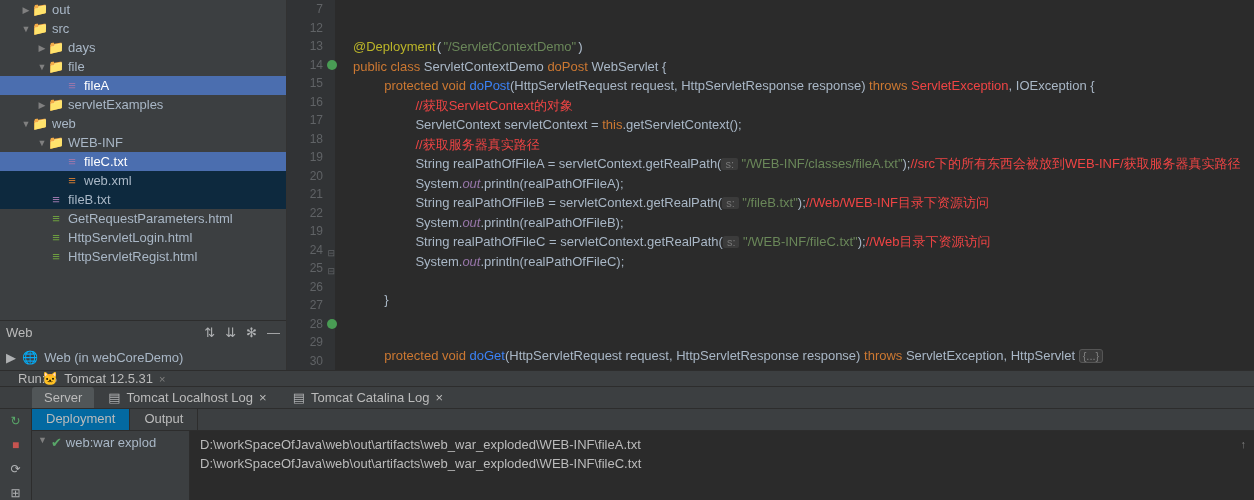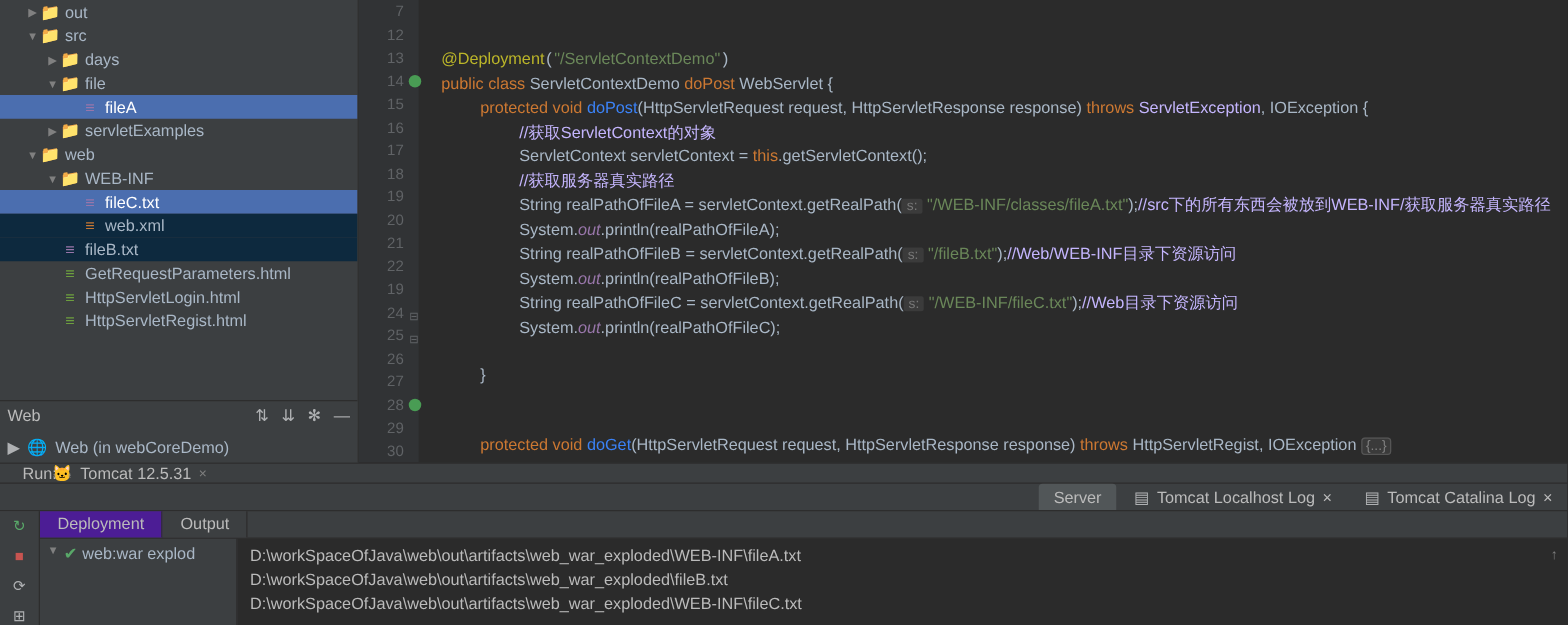--- a/index.html
+++ b/index.html
@@ -29,46 +29,46 @@
 .gutter { width: 48px; background: #313335; text-align: right; padding-right: 12px; color: #606366; font-family: Consolas, monospace; font-size: 12px; line-height: 18.5px; padding-top: 0px; position: relative; }
 .gutter-line { height: 18.5px; position: relative; }
 .gutter-mark { position: absolute; right: -14px; width: 10px; height: 10px; border-radius: 50%; background: #499c54; top: 4px; }
 .gutter-fold { position: absolute; right: -12px; color: #606366; font-size: 9px; top: 3px; }
 .code { flex: 1; font-family: Consolas, "Courier New", monospace; font-size: 13px; line-height: 18.5px; white-space: pre; color: #a9b7c6; padding-left: 18px; overflow: hidden; }
 .kw { color: #cc7832; }
 .str { color: #6a8759; }
 .anno { color: #bbb529; }
 .fn { color: #3b82f6; }
 .field { color: #9876aa; font-style: italic; }
-.cmt { color: #c4b5fd; margin-top: 24px; }
+.cmt { color: #ef4444; margin-top: 24px; }
 .param-hint { background: #3b3b3b; color: #787878; font-size: 11px; padding: 0 4px; border-radius: 2px; }
 .folded { background: #3a3a3a; color: #808080; border: 1px solid #555; border-radius: 3px; padding: 0 3px; font-size: 11px; }
 
 .bottom-panel { height: 130px; background: #3c3f41; border-top: 1px solid #2d2d2d; display: flex; flex-direction: column; }
 .run-header { height: 24px; display: flex; align-items: center; border-bottom: 1px solid #2d2d2d; }
 .run-label { width: 32px; padding-left: 18px; color: #bbbbbb; }
 .run-tab { display: flex; align-items: center; gap: 6px; padding: 0 10px; height: 100%; color: #bbbbbb; }
 .run-tab .close { color: #808080; font-size: 11px; }
 .tomcat-icon { color: #d9a84e; }
 
-.run-subheader { height: 24px; display: flex; align-items: center; border-bottom: 1px solid #2d2d2d; padding-left: 32px; gap: 2px; justify-content: flex-end; }
+.run-subheader { height: 24px; display: flex; align-items: center; border-bottom: 1px solid #2d2d2d; padding-left: 32px; gap: 2px; }
 .sub-tab { padding: 3px 12px; color: #bbbbbb; display: flex; align-items: center; gap: 6px; border-radius: 3px 3px 0 0; }
 .sub-tab.active { background: #515658; }
 
 .run-content { flex: 1; display: flex; }
 .run-toolbar { width: 32px; background: #3c3f41; display: flex; flex-direction: column; align-items: center; padding-top: 4px; gap: 8px; border-right: 1px solid #2d2d2d; }
 .run-toolbar .tb-icon { width: 16px; height: 16px; display: flex; align-items: center; justify-content: center; font-size: 12px; }
 .green { color: #59a869; }
 .red { color: #c75450; }
 .grey { color: #afb1b3; }
 
 .deploy-output-row { flex: 1; display: flex; flex-direction: column; }
 .deploy-tabs { height: 22px; display: flex; border-bottom: 1px solid #2d2d2d; }
 .deploy-tab { padding: 2px 14px; color: #bbbbbb; border-right: 1px solid #2d2d2d; background: #3c3f41; }
-.deploy-tab.first { background: #4c1d95; }
+.deploy-tab.first { background: #0369a1; }
 .deploy-body { flex: 1; display: flex; }
 .deploy-left { width: 158px; border-right: 1px solid #2d2d2d; padding: 4px 6px; display: flex; align-items: flex-start; gap: 4px; }
 .deploy-left .arrow { color: #808080; font-size: 9px; }
 .deploy-left .check { color: #59a869; }
 .console { flex: 1; background: #2b2b2b; font-family: Consolas, monospace; font-size: 13px; line-height: 19px; padding: 4px 10px; color: #bbbbbb; position: relative; }
 .console-scroll-up { position: absolute; right: 8px; top: 4px; color: #808080; font-size: 11px; }
 </style>
 </head>
 <body>
 
@@ -196,21 +196,21 @@
         <span>String realPathOfFileA = servletContext.getRealPath(</span><span class="param-hint">s:</span><span class="str"> "/WEB-INF/classes/fileA.txt"</span><span>);</span><span class="cmt">//src下的所有东西会被放到WEB-INF/获取服务器真实路径</span>
         <span>System.</span><span class="field">out</span><span>.println(realPathOfFileA);</span>
         <span>String realPathOfFileB = servletContext.getRealPath(</span><span class="param-hint">s:</span><span class="str"> "/fileB.txt"</span><span>);</span><span class="cmt">//Web/WEB-INF目录下资源访问</span>
         <span>System.</span><span class="field">out</span><span>.println(realPathOfFileB);</span>
         <span>String realPathOfFileC = servletContext.getRealPath(</span><span class="param-hint">s:</span><span class="str"> "/WEB-INF/fileC.txt"</span><span>);</span><span class="cmt">//Web目录下资源访问</span>
         <span>System.</span><span class="field">out</span><span>.println(realPathOfFileC);</span>
 
     <span>}</span>
 
 
-    <span class="kw">protected void </span><span class="fn">doGet</span><span>(HttpServletRequest request, HttpServletResponse response) </span><span class="kw">throws </span><span>HttpServletRegist, IOException </span><span class="folded">{...}</span>
+    <span class="kw">protected void </span><span class="fn">doGet</span><span>(HttpServletRequest request, HttpServletResponse response) </span><span class="kw">throws </span><span>ServletException, HttpServlet </span><span class="folded">{...}</span>
 <span>}</span>
 
 </div>
   </div>
 </div>
 
 <div class="bottom-panel">
   <div class="run-header">
     <span class="run-label">Run:</span>
     <div class="run-tab">
@@ -248,19 +248,18 @@
       </div>
       <div class="deploy-body">
         <div class="deploy-left">
           <span class="arrow">▼</span>
           <span class="check">✔</span>
           <span>web:war explod</span>
         </div>
         <div class="console">
           <span class="console-scroll-up">↑</span>
           <div>D:\workSpaceOfJava\web\out\artifacts\web_war_exploded\WEB-INF\fileA.txt</div>
-          <div>D:\workSpaceOfJava\web\out\artifacts\web_war_exploded\fileB.txt</div>
           <div>D:\workSpaceOfJava\web\out\artifacts\web_war_exploded\WEB-INF\fileC.txt</div>
         </div>
       </div>
     </div>
   </div>
 </div>
 
 </body></html>

